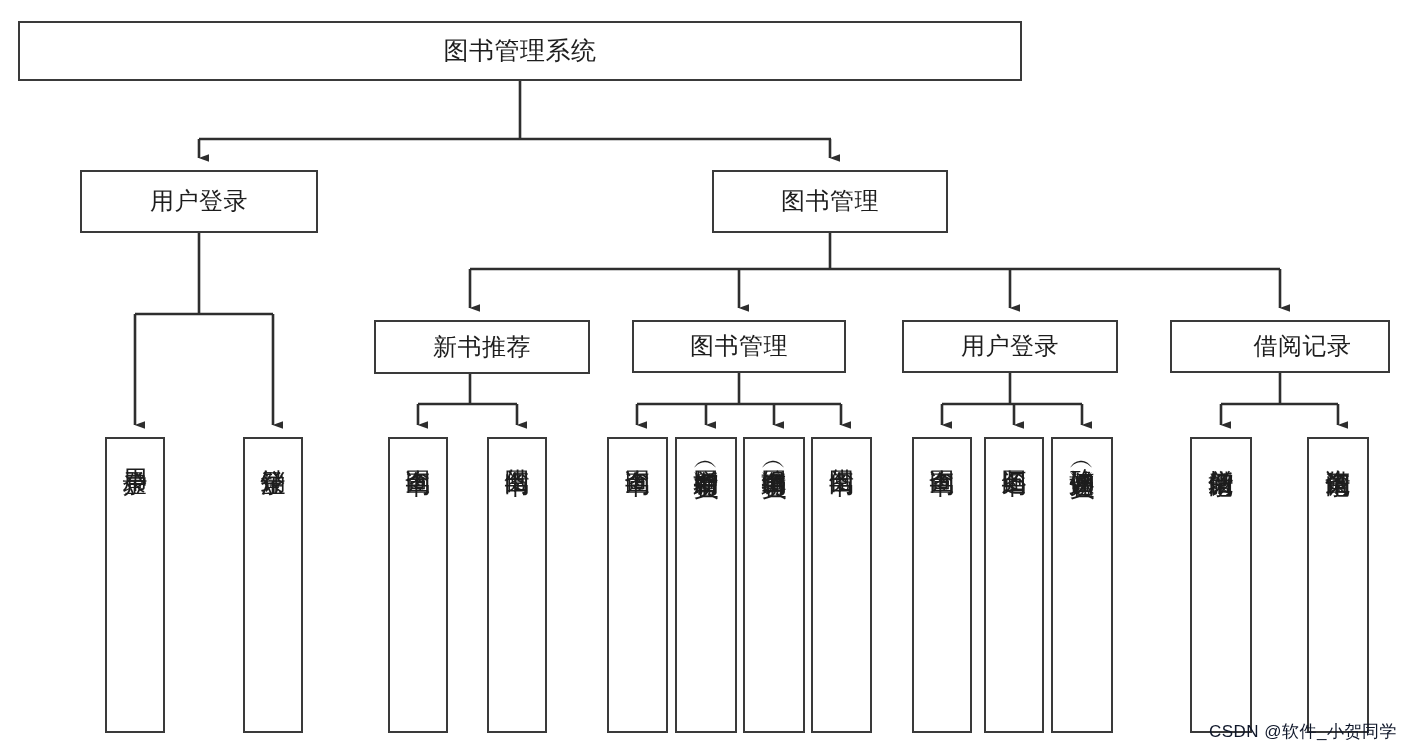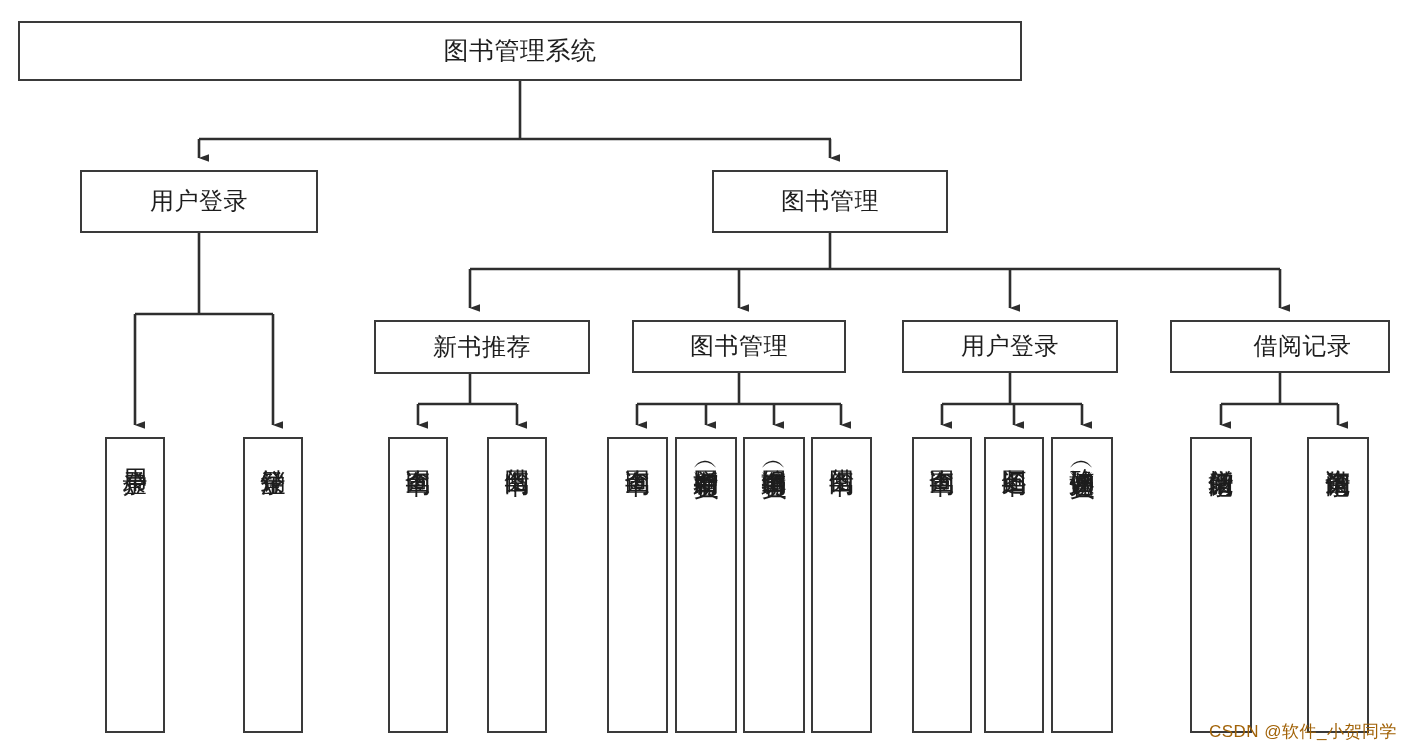--- a/index.html
+++ b/index.html
@@ -55,21 +55,21 @@
     line-height: 1.08;
     letter-spacing: 1px;
     white-space: nowrap;
     color: #1d1d1d;
   }
   #watermark {
     position: absolute;
     right: 8px;
     bottom: 4px;
     font-size: 17px;
-    color: #a16207;
+    color: #0f172a;
     letter-spacing: 0.5px;
     white-space: nowrap;
     user-select: none;
     margin-left: 8px;
   }
 </style>
 </head>
 <body>
 
 <div id="diagram-root">

